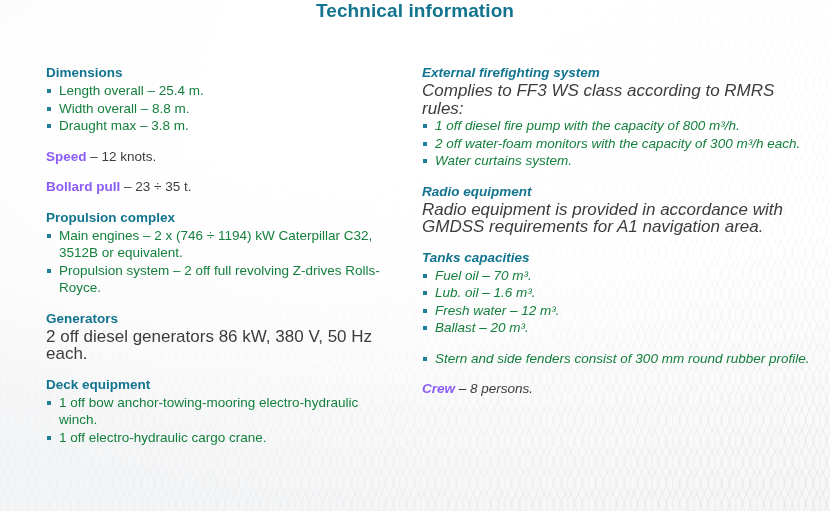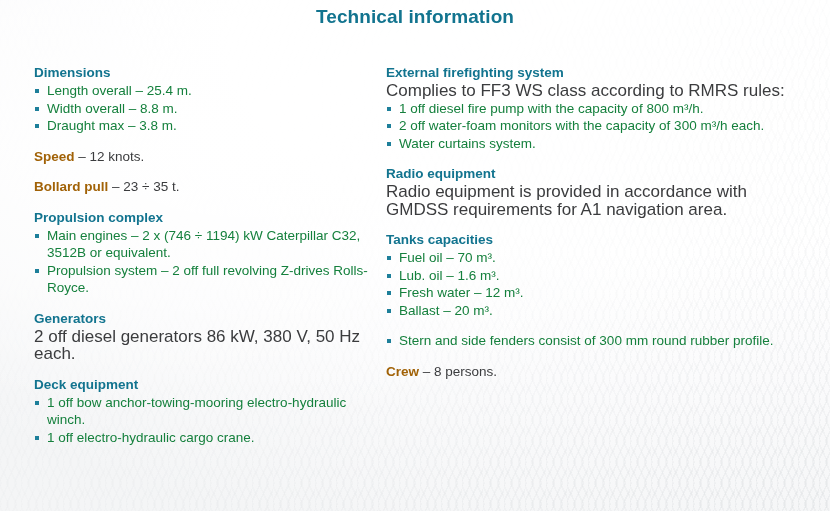--- a/index.html
+++ b/index.html
@@ -46,38 +46,38 @@
 
   
   #page {
     position: absolute;
     inset: 0;
     z-index: 3;
   }
 
   #page-title {
     position: absolute;
-    top: 6px;
+    top: 0;
     left: 0;
     width: 830px;
     text-align: center;
     font-size: 19px;
     font-weight: bold;
     color: #12748f;
     letter-spacing: 0.1px;
   }
 
   .column {
     position: absolute;
     top: 64px;
   }
   #left-column  { left: 34px;  width: 352px; }
-  #right-column { left: 386px; width: 400px; }
-
-  .section { margin-bottom: 13px; }
+  #right-column { left: 410px; width: 400px; font-style: italic; }
+
+  .section { margin-bottom: 13px; margin-left: 12px; }
   .section:last-child { margin-bottom: 0; }
 
   .section-heading {
     font-size: 13.5px;
     font-weight: bold;
     color: #12748f;
     line-height: 17px;
     margin-bottom: 1px;
   }
 
@@ -87,21 +87,21 @@
     line-height: 17.5px;
   }
 
   .inline-section {
     font-size: 13.5px;
     color: #3b3c3e;
     line-height: 17.5px;
   }
   .inline-section .inline-heading {
     font-weight: bold;
-    color: #a16207;
+    color: #8b5cf6;
   }
 
   ul.bullets {
     list-style: none;
     margin: 0;
     padding: 0;
   }
   ul.bullets > li {
     position: relative;
     padding-left: 13px;

